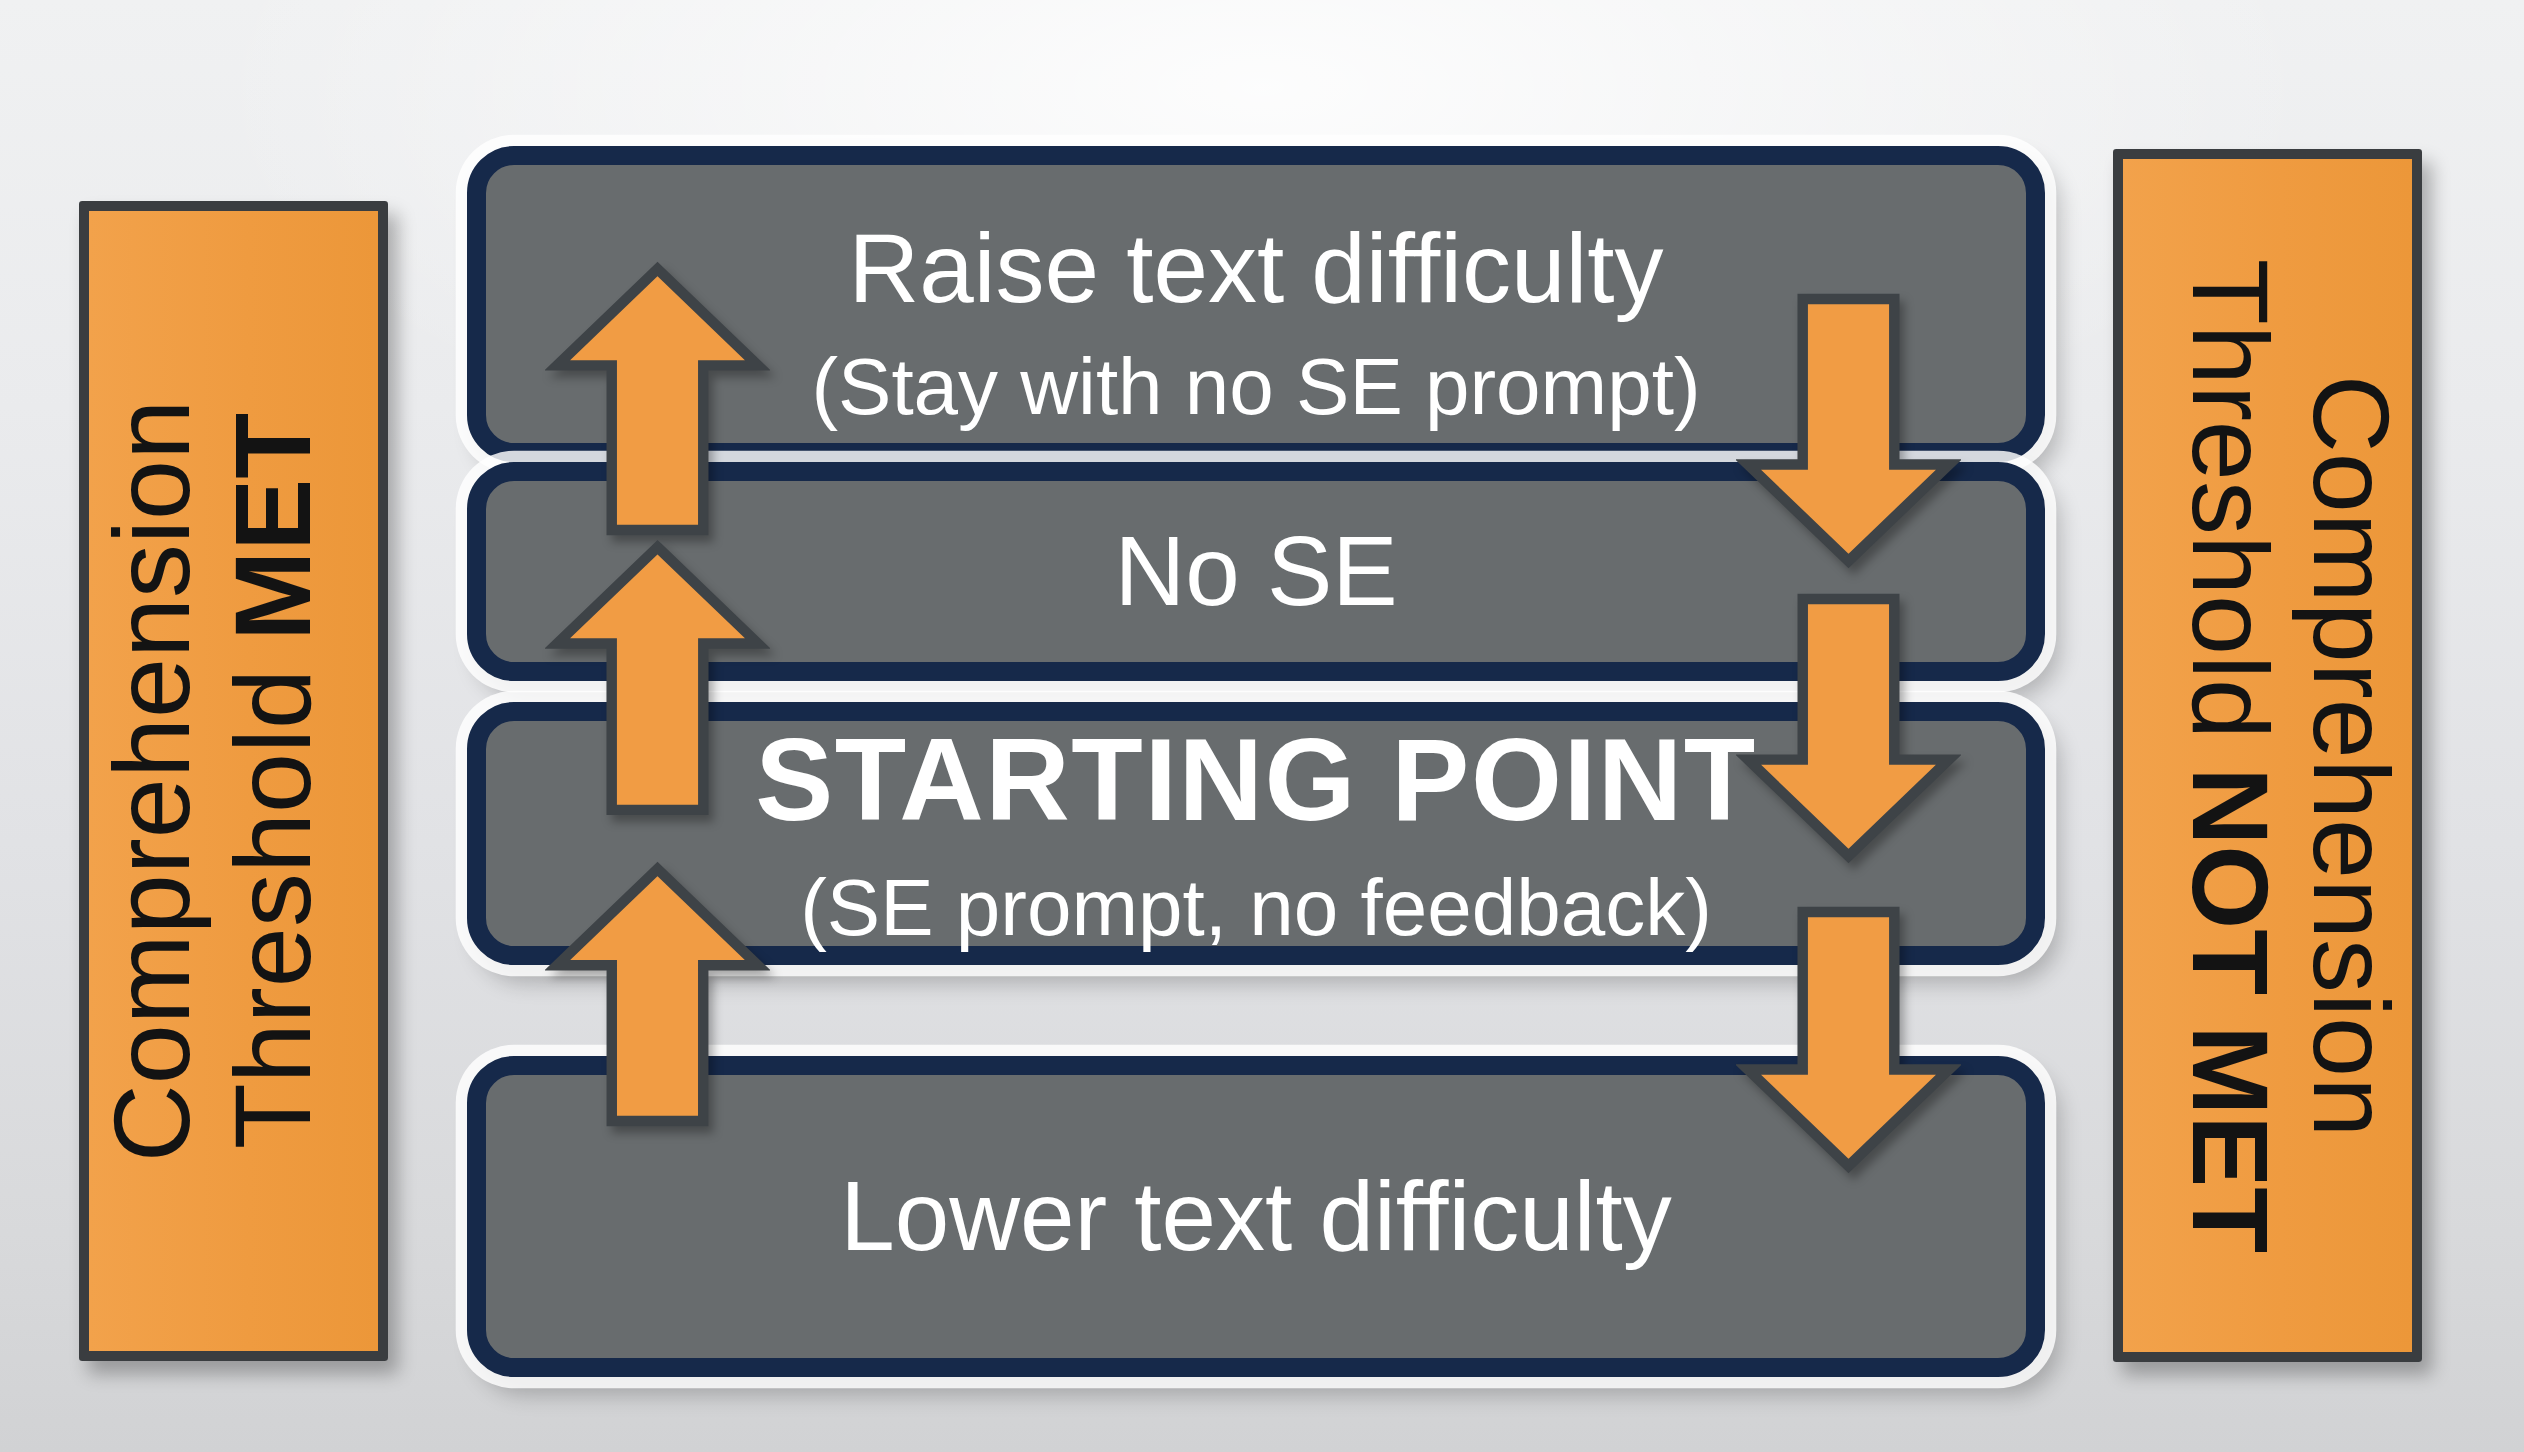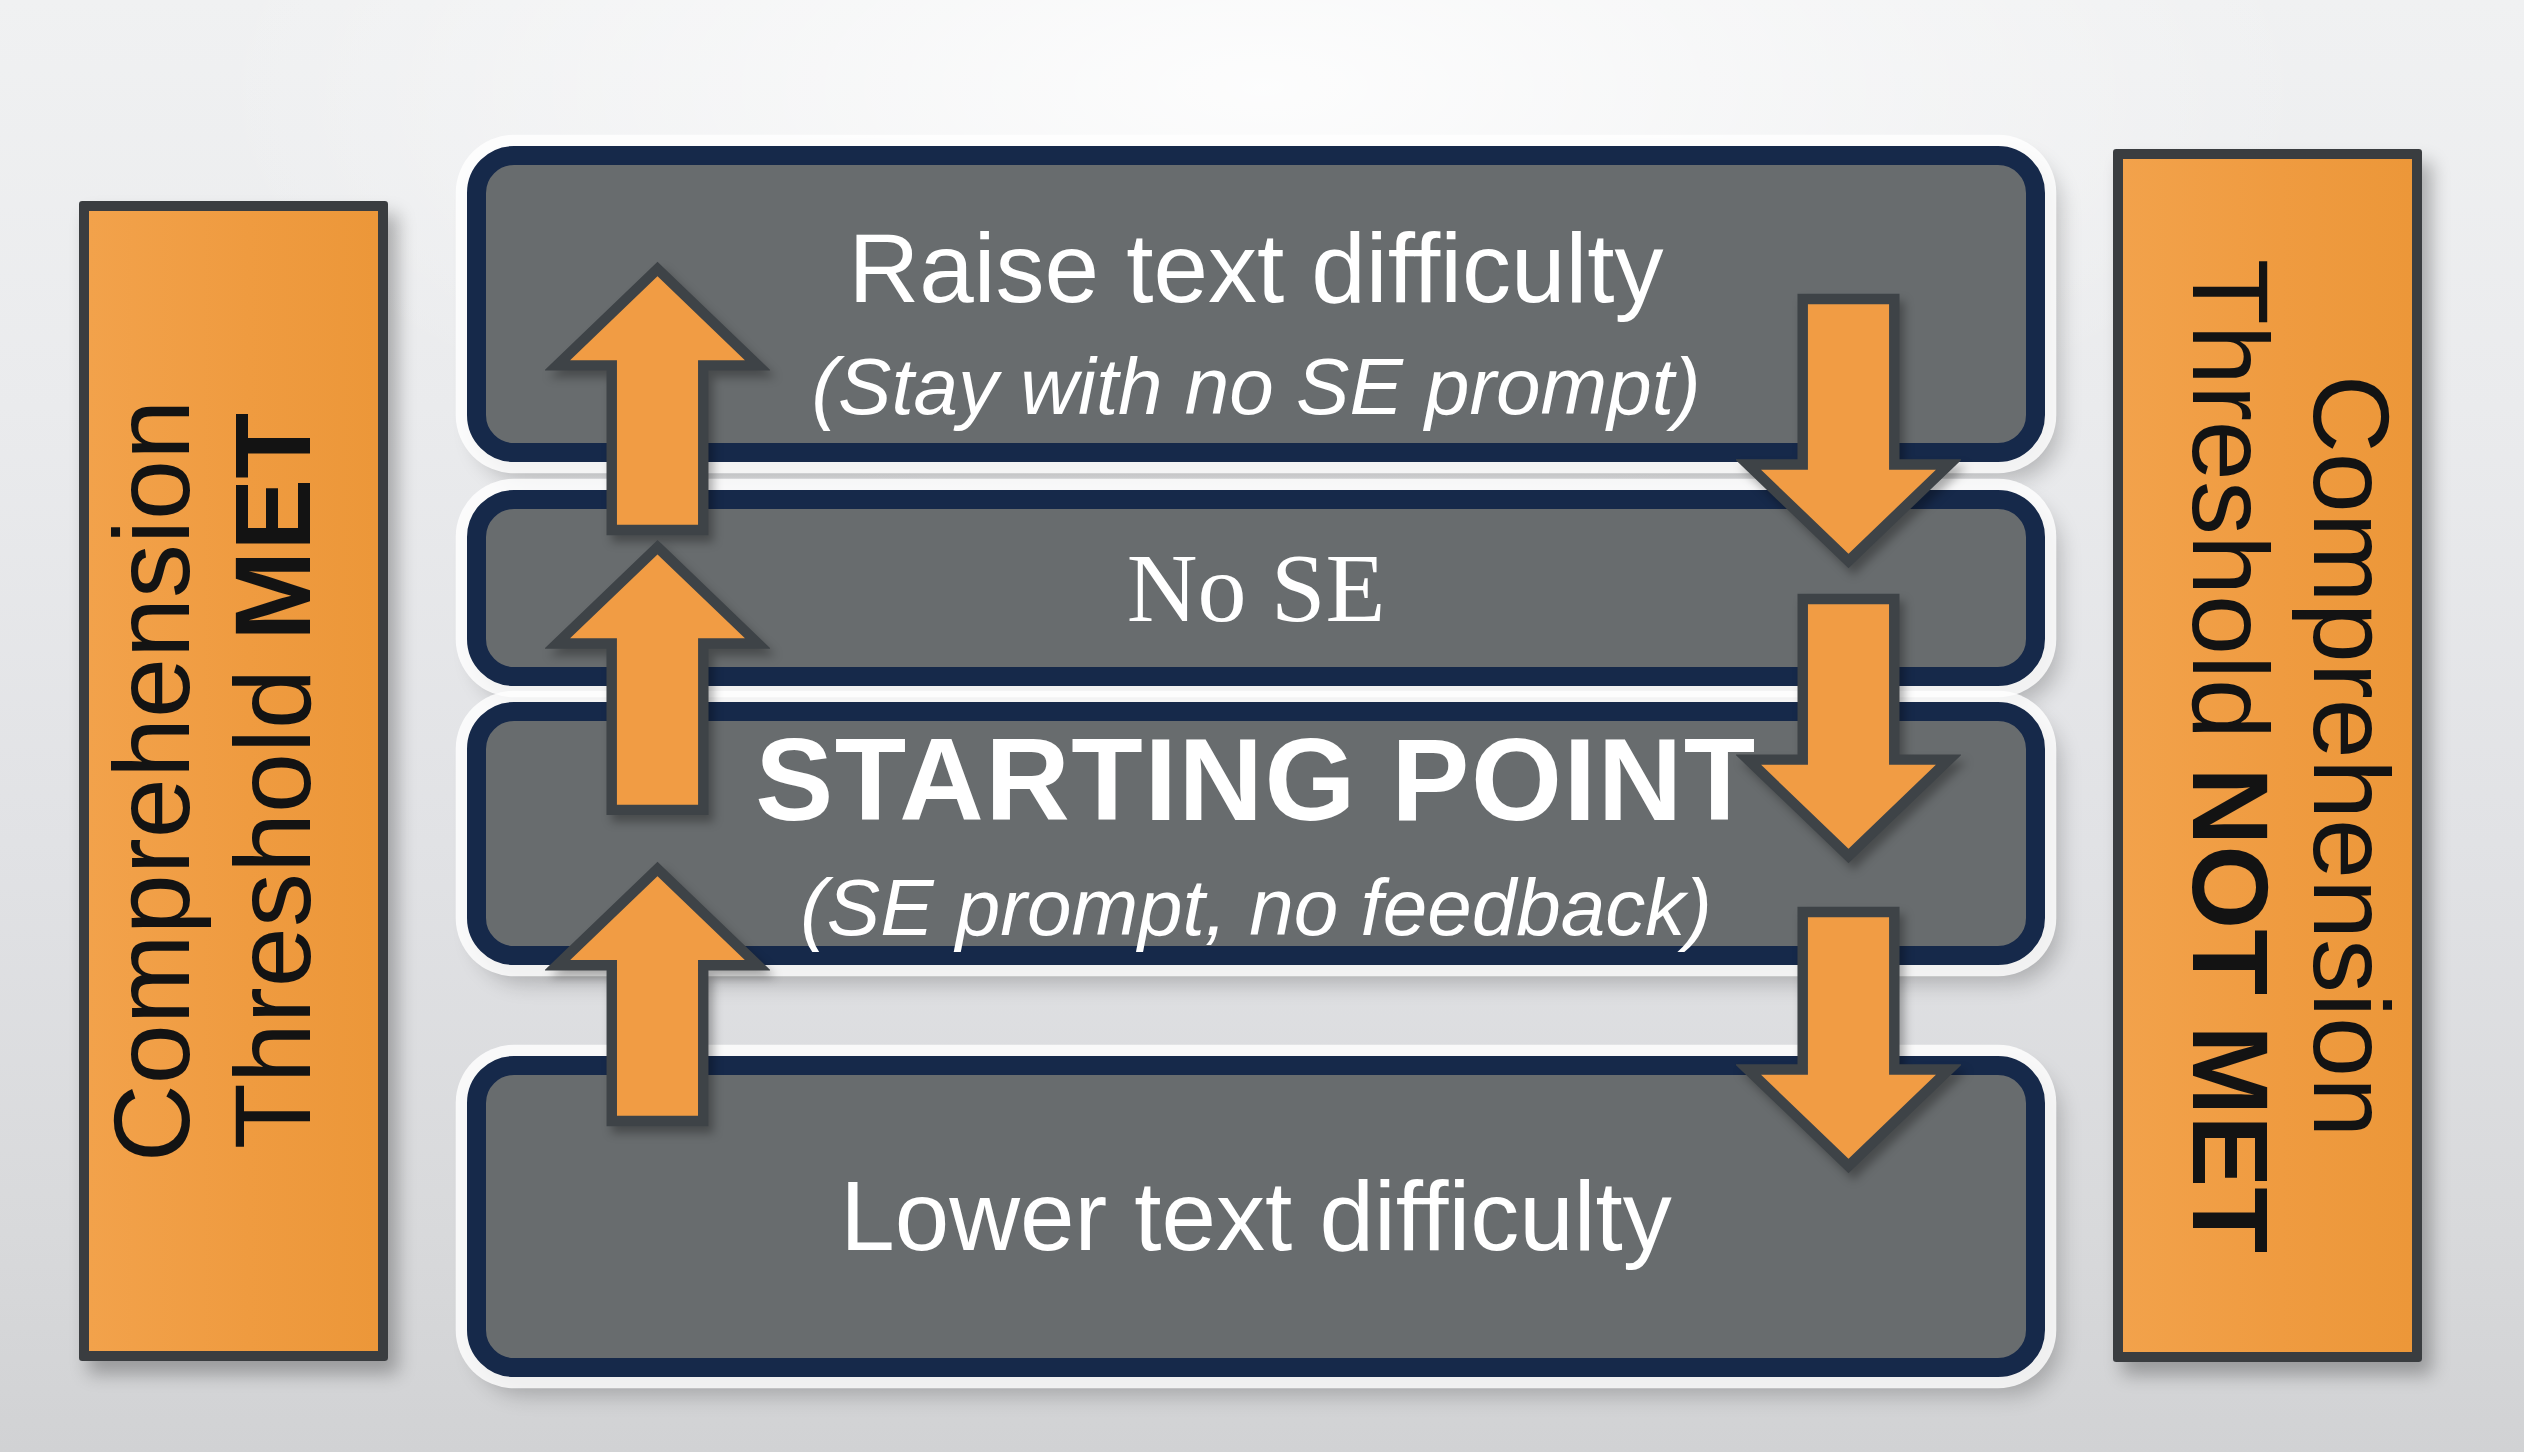--- a/index.html
+++ b/index.html
@@ -55,24 +55,24 @@
       11.3px 14.5px 21px 3.2px rgba(0,0,0,0.22);
     display: flex;
     flex-direction: column;
     align-items: center;
     justify-content: center;
     color: #ffffff;
     text-align: center;
   }
   .node-title      { font-size: 98px; line-height: 113px; font-weight: 400; }
   .node-title-bold { font-size: 117px; line-height: 137px; font-weight: 700; letter-spacing: 1.6px; }
-  .node-subtitle   { font-size: 80px; line-height: 96px; font-style: italic; }
+  .node-subtitle   { font-size: 80px; line-height: 96px; }
 
   #box-raise { top: 146px;  height: 316px; padding-top: 39px; row-gap: 14.5px; }
-  #box-nose  { top: 490px;  height: 196px; font-family: Liberation Serif, serif; }
+  #box-nose  { top: 462px;  height: 219px; }
   #box-start { top: 702px;  height: 263px; row-gap: 11.3px; }
   #box-lower { top: 1056px; height: 321px; row-gap: 27px; }
 
   
   .arrow {
     position: absolute;
     filter: drop-shadow(5.6px 7.2px 4.8px rgba(0,0,0,0.30));
   }
   .arrow polygon {
     fill: #f19c44;

